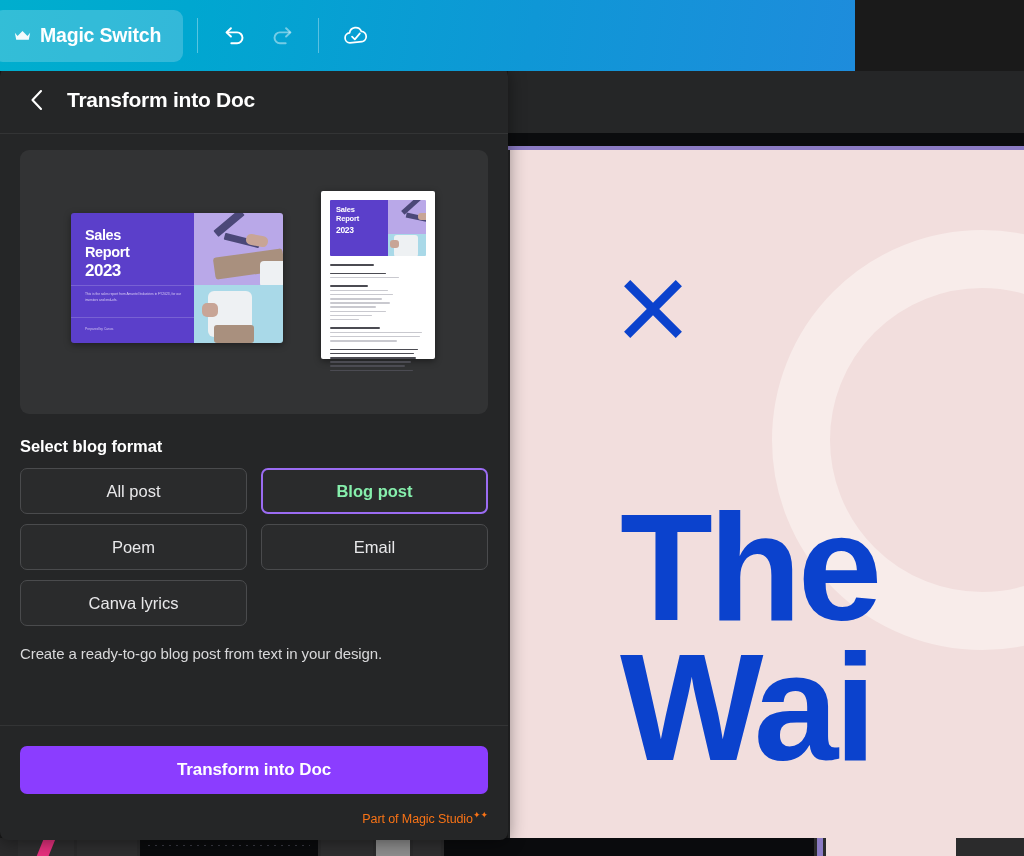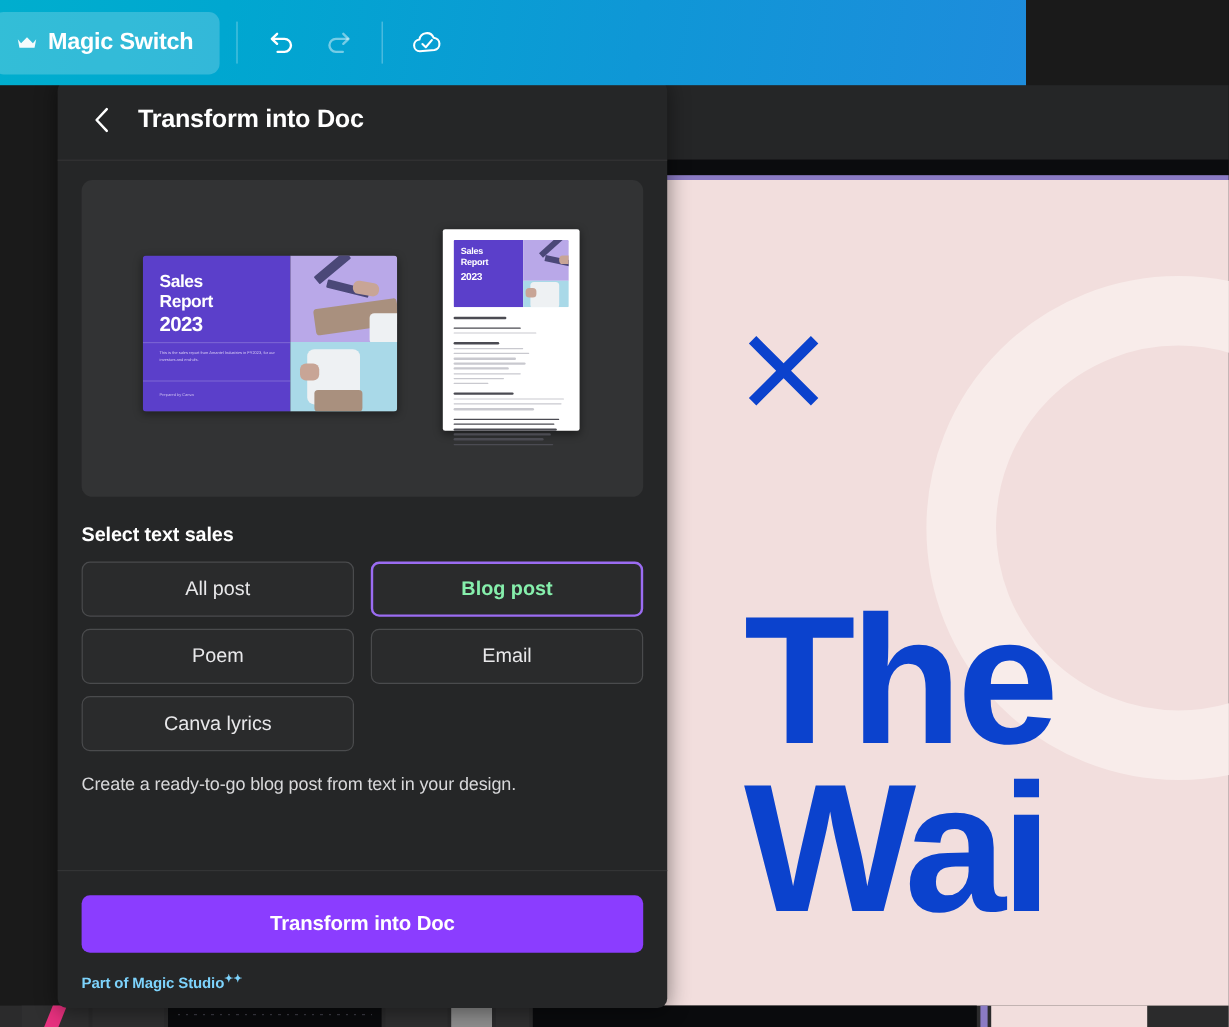--- a/index.html
+++ b/index.html
@@ -102,21 +102,20 @@
   .fs-thumb.i { width:130px; background:#f2dedd; }
 
   
   .panel {
     position:absolute; left:0; top:66px; width:508px; height:774px;
     background:#252627;
     border-radius:10px 10px 8px 8px;
     z-index:4;
     display:flex; flex-direction:column;
     box-shadow:0 2px 18px rgba(0,0,0,0.45);
-    margin-left:48px;
   }
   .panel-header {
     height:68px; flex:0 0 68px;
     display:flex; align-items:center; gap:17px;
     padding-left:24px;
     border-bottom:1px solid #333435;
   }
   .back-btn {
     width:26px; height:26px; display:flex; align-items:center; justify-content:center;
     cursor:pointer; border-radius:4px; margin-top:1px;
@@ -197,22 +196,22 @@
 
   .panel-footer {
     flex:0 0 auto; border-top:1px solid #333435; padding:20px 20px 14px 20px;
   }
   .cta {
     width:100%; height:48px; border:none; border-radius:7px;
     background:#8b3dff; color:#fff; font-size:17px; font-weight:bold;
     cursor:pointer; font-family:"Liberation Sans", sans-serif; letter-spacing:-0.1px;
   }
   .magic-studio {
-    text-align:left; margin-top:16px;
-    color:#7dd3fc; font-size:12.5px; font-weight:bold; letter-spacing:-0.1px;
+    text-align:right; margin-top:16px;
+    color:#f97316; font-size:12.5px; font-weight:normal; letter-spacing:-0.1px;
   }
   .magic-studio sup { font-size:9px; letter-spacing:0; }
 </style>
 </head>
 <body>
 
 <div id="app">
 
   <div class="topbar">
     <div class="magic-switch">
@@ -362,21 +361,21 @@
             <div class="dl dark gap" style="width:92%;"></div>
             <div class="dl dark" style="width:88%;"></div>
             <div class="dl dark" style="width:90%;"></div>
             <div class="dl dark" style="width:84%;"></div>
             <div class="dl dark" style="width:78%;"></div>
             <div class="dl dark" style="width:86%;"></div>
           </div>
         </div>
       </div>
 
-      <div class="section-label">Select text sales</div>
+      <div class="section-label">Select blog format</div>
 
       <div class="fmt-grid">
         <div class="fmt-btn">All post</div>
         <div class="fmt-btn selected">Blog post</div>
         <div class="fmt-btn">Poem</div>
         <div class="fmt-btn">Email</div>
         <div class="fmt-btn">Canva lyrics</div>
       </div>
 
       <div class="fmt-desc">Create a ready-to-go blog post from text in your design.</div>

